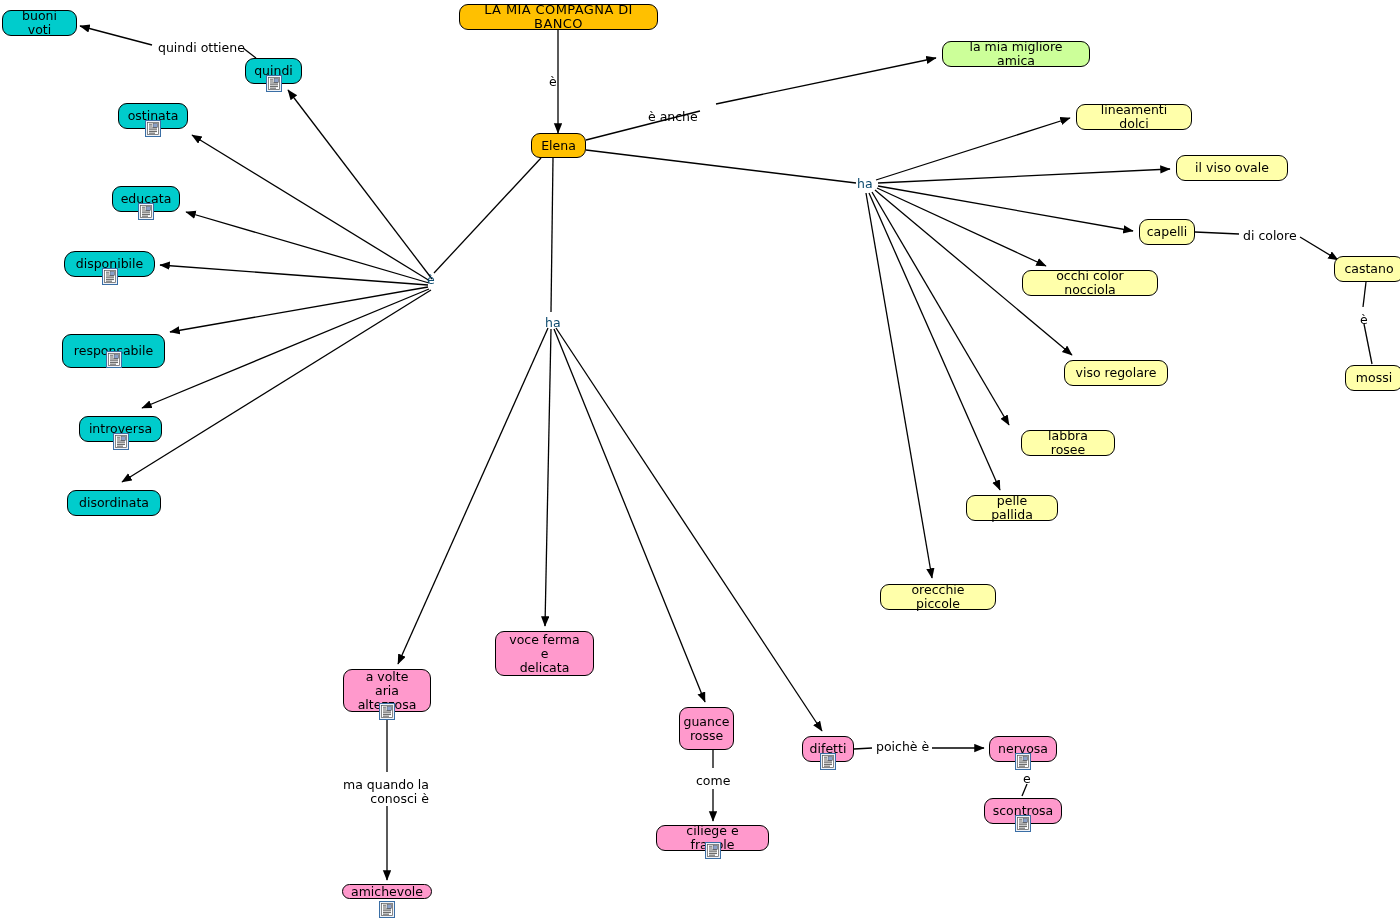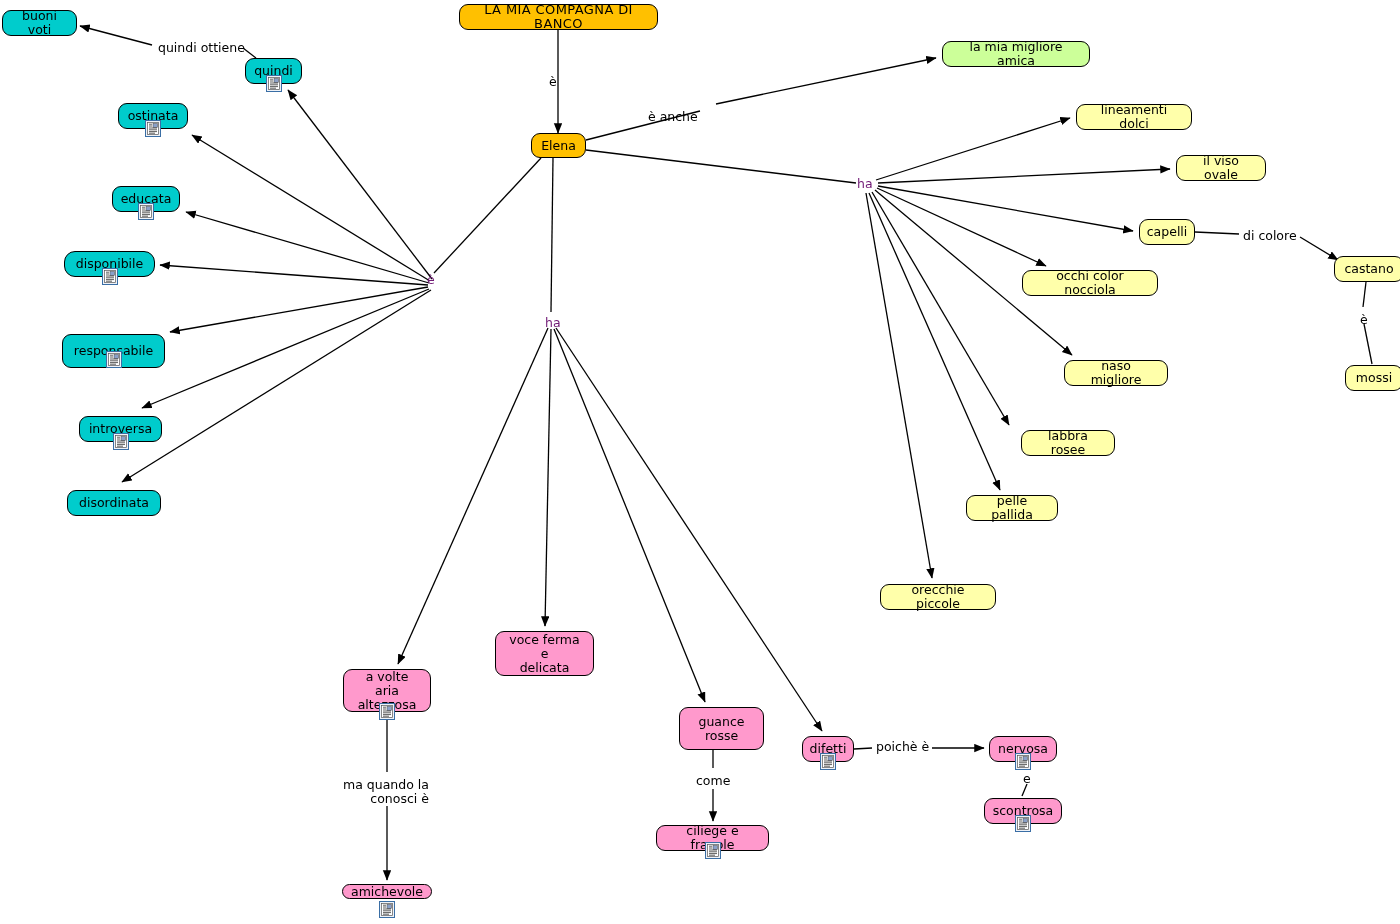--- a/index.html
+++ b/index.html
@@ -62,21 +62,21 @@
     line-height: 14px;
     color: #000000;
     text-align: right;
     white-space: pre-line;
     background: transparent;
     z-index: 6;
   }
   .hub-label {
     position: absolute;
     font-size: 12.5px;
-    color: #701a75;
+    color: #0c4a6e;
     z-index: 6;
     background: transparent;
   }
 </style>
 </head>
 <body>
 
 <div id="canvas">
 
   <svg id="edges" viewBox="0 0 1400 924" width="1400" height="924">
@@ -200,45 +200,45 @@
           <line x1="4" y1="4.2" x2="7" y2="4.2" stroke="#333" stroke-width="0.8"></line>
           <line x1="4" y1="6.0" x2="7" y2="6.0" stroke="#333" stroke-width="0.8"></line>
           <line x1="4" y1="8.0" x2="12" y2="8.0" stroke="#333" stroke-width="0.8"></line>
           <line x1="4" y1="9.8" x2="12" y2="9.8" stroke="#333" stroke-width="0.8"></line>
           <line x1="4" y1="11.6" x2="12" y2="11.6" stroke="#333" stroke-width="0.8"></line>
           <line x1="4" y1="13.2" x2="10" y2="13.2" stroke="#333" stroke-width="0.8"></line>
         </svg></div>
       <div class="node teal" style="left: 67px; top: 490px; width: 94px; height: 26px;"><span>disordinata</span></div>
       <div class="node green" style="left: 942px; top: 41px; width: 148px; height: 26px;"><span>la mia migliore amica</span></div>
       <div class="node yellow" style="left: 1076px; top: 104px; width: 116px; height: 26px;"><span>lineamenti dolci</span></div>
-      <div class="node yellow" style="left: 1176px; top: 155px; width: 90px; height: 26px;"><span>il viso ovale</span></div>
+      <div class="node yellow" style="left: 1176px; top: 155px; width: 112px; height: 26px;"><span>il viso ovale</span></div>
       <div class="node yellow" style="left: 1139px; top: 219px; width: 56px; height: 26px;"><span>capelli</span></div>
       <div class="node yellow" style="left: 1334px; top: 256px; width: 70px; height: 26px;"><span>castano</span></div>
       <div class="node yellow" style="left: 1345px; top: 365px; width: 58px; height: 26px;"><span>mossi</span></div>
       <div class="node yellow" style="left: 1022px; top: 270px; width: 136px; height: 26px;"><span>occhi color nocciola</span></div>
-      <div class="node yellow" style="left: 1064px; top: 360px; width: 104px; height: 26px;"><span>naso migliore</span></div>
+      <div class="node yellow" style="left: 1064px; top: 360px; width: 104px; height: 26px;"><span>viso regolare</span></div>
       <div class="node yellow" style="left: 1021px; top: 430px; width: 94px; height: 26px;"><span>labbra rosee</span></div>
       <div class="node yellow" style="left: 966px; top: 495px; width: 92px; height: 26px;"><span>pelle pallida</span></div>
       <div class="node yellow" style="left: 880px; top: 584px; width: 116px; height: 26px;"><span>orecchie piccole</span></div>
       <div class="node pink" style="left: 343px; top: 669px; width: 88px; height: 43px;"><span>a volte aria
 altezzosa</span></div>
       <div class="doc-icon" style="left: 379px; top: 703px;"><svg viewBox="0 0 16 17" width="16" height="17">
           <rect x="0.5" y="0.5" width="15" height="16" fill="#eef2f8" stroke="#3a6ea5" stroke-width="1"></rect>
           <rect x="2.5" y="2.5" width="11" height="12" fill="#ffffff" stroke="#555555" stroke-width="0.7"></rect>
           <rect x="8" y="3.5" width="4.5" height="4" fill="#8aa0c8" stroke="#444" stroke-width="0.5"></rect>
           <line x1="4" y1="4.2" x2="7" y2="4.2" stroke="#333" stroke-width="0.8"></line>
           <line x1="4" y1="6.0" x2="7" y2="6.0" stroke="#333" stroke-width="0.8"></line>
           <line x1="4" y1="8.0" x2="12" y2="8.0" stroke="#333" stroke-width="0.8"></line>
           <line x1="4" y1="9.8" x2="12" y2="9.8" stroke="#333" stroke-width="0.8"></line>
           <line x1="4" y1="11.6" x2="12" y2="11.6" stroke="#333" stroke-width="0.8"></line>
           <line x1="4" y1="13.2" x2="10" y2="13.2" stroke="#333" stroke-width="0.8"></line>
         </svg></div>
       <div class="node pink" style="left: 495px; top: 631px; width: 99px; height: 45px;"><span>voce ferma e
 delicata</span></div>
-      <div class="node pink" style="left: 679px; top: 707px; width: 85px; height: 43px;"><span>guance
+      <div class="node pink" style="left: 679px; top: 707px; width: 55px; height: 43px;"><span>guance
 rosse</span></div>
       <div class="node pink" style="left: 802px; top: 736px; width: 52px; height: 26px;"><span>difetti</span></div>
       <div class="doc-icon" style="left: 820px; top: 753px;"><svg viewBox="0 0 16 17" width="16" height="17">
           <rect x="0.5" y="0.5" width="15" height="16" fill="#eef2f8" stroke="#3a6ea5" stroke-width="1"></rect>
           <rect x="2.5" y="2.5" width="11" height="12" fill="#ffffff" stroke="#555555" stroke-width="0.7"></rect>
           <rect x="8" y="3.5" width="4.5" height="4" fill="#8aa0c8" stroke="#444" stroke-width="0.5"></rect>
           <line x1="4" y1="4.2" x2="7" y2="4.2" stroke="#333" stroke-width="0.8"></line>
           <line x1="4" y1="6.0" x2="7" y2="6.0" stroke="#333" stroke-width="0.8"></line>
           <line x1="4" y1="8.0" x2="12" y2="8.0" stroke="#333" stroke-width="0.8"></line>
           <line x1="4" y1="9.8" x2="12" y2="9.8" stroke="#333" stroke-width="0.8"></line>

